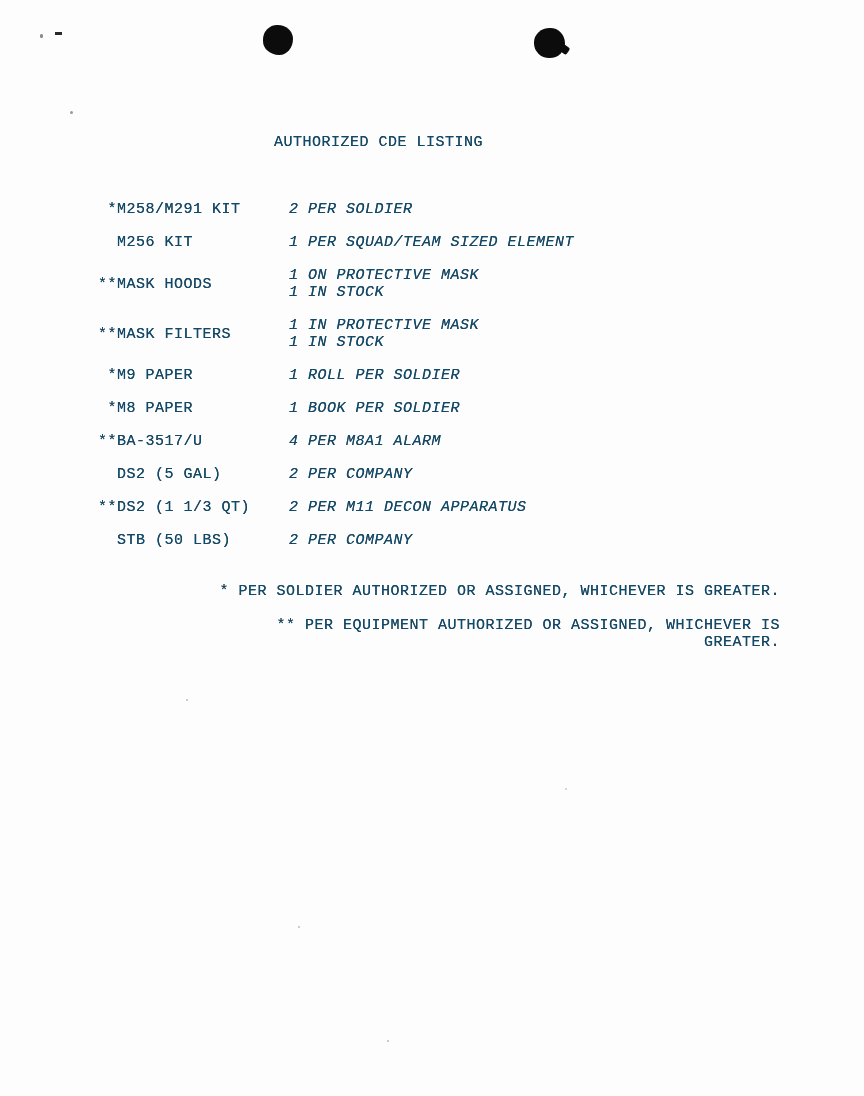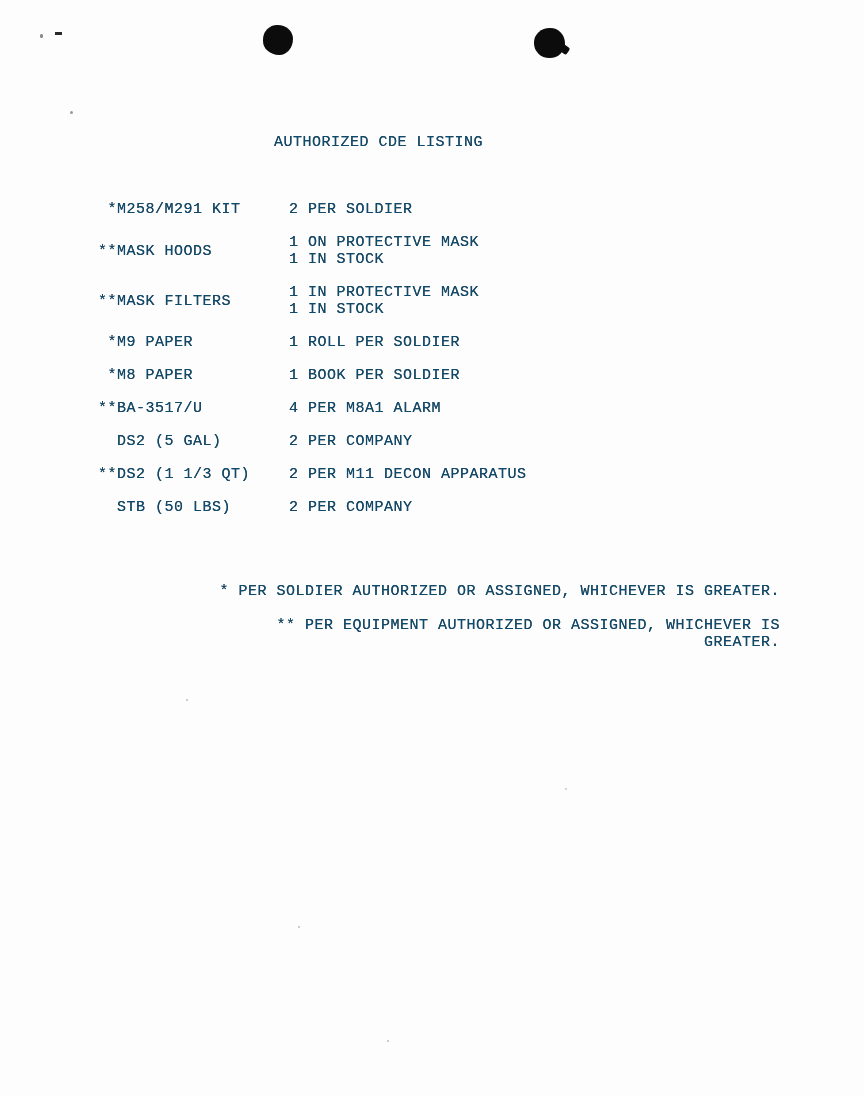--- a/index.html
+++ b/index.html
@@ -73,20 +73,21 @@
     align-items: center;
     margin-bottom: 16px;
   }
   .item-name {
     display: inline-block;
     width: 191px;
     flex: 0 0 191px;
   }
   .item-qty {
     display: inline-block;
+    font-style: italic;
   }
   .footnotes {
     position: absolute;
     left: 100px;
     top: 583px;
     width: 680px;
     text-align: right;
   }
   .footnote + .footnote {
     margin-top: 17px;
@@ -109,20 +110,24 @@
 
   <div class="doc-title typewriter">AUTHORIZED CDE LISTING</div>
 
   <div class="item-list">
 
     <div class="item-row">
       <span class="item-name typewriter"> *M258/M291 KIT</span>
       <span class="item-qty typewriter">2 PER SOLDIER</span>
     </div>
 
+    <div class="item-row">
+      <span class="item-name typewriter">  M256 KIT</span>
+      <span class="item-qty typewriter">1 PER SQUAD/TEAM SIZED ELEMENT</span>
+    </div>
 
     <div class="item-row">
       <span class="item-name typewriter">**MASK HOODS</span>
       <span class="item-qty typewriter">1 ON PROTECTIVE MASK
 1 IN STOCK</span>
     </div>
 
     <div class="item-row">
       <span class="item-name typewriter">**MASK FILTERS</span>
       <span class="item-qty typewriter">1 IN PROTECTIVE MASK

